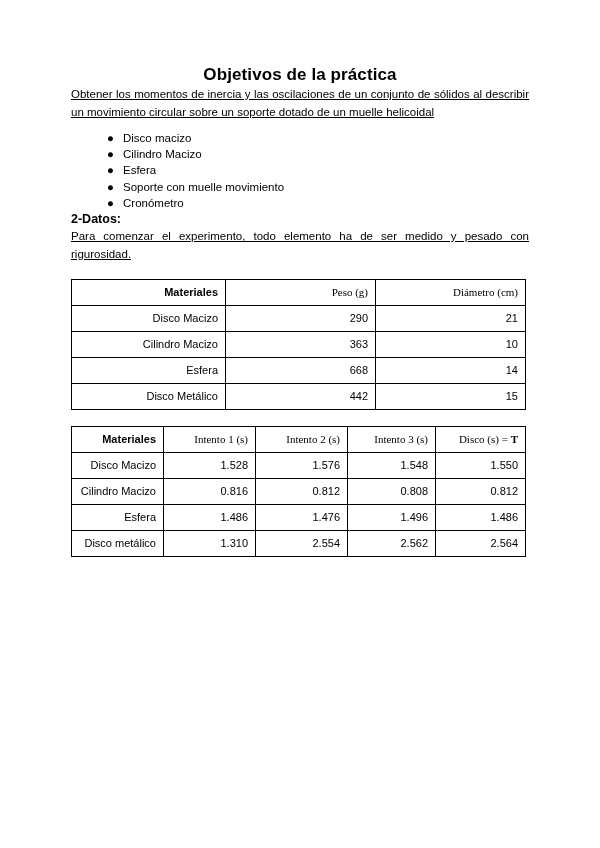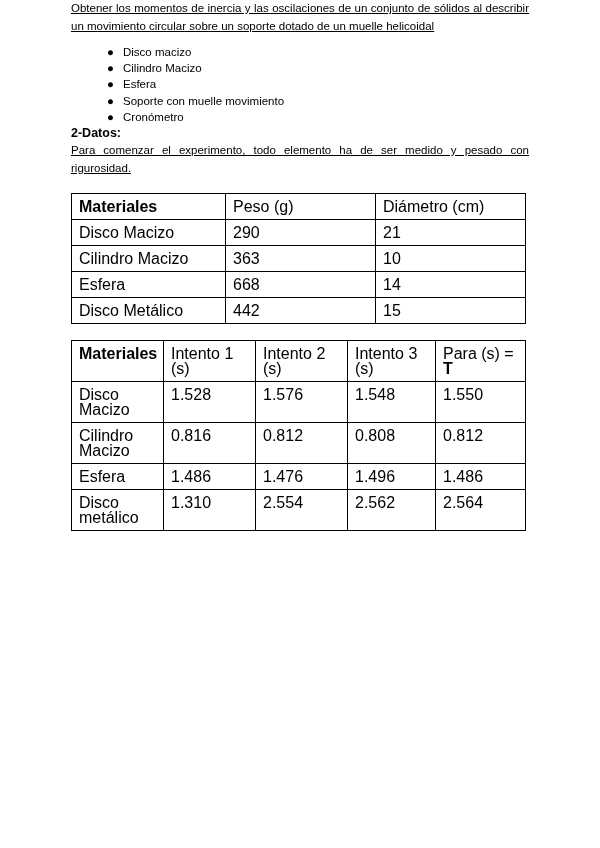--- a/index.html
+++ b/index.html
@@ -81,52 +81,54 @@
     border-collapse: collapse;
     table-layout: fixed;
     width: 454px;
     margin-top: 16px;
     border: 1.3px solid #000000;
   }
   table.data-table td,
   table.data-table th {
     border: 1.1px solid #000000;
     padding: 5px 7px 5px 7px;
-    font-size: 16px;
+    font-size: 11px;
     line-height: 15px;
-    text-align: left;
+    text-align: right;
     vertical-align: top;
     font-weight: normal;
     height: 18px;
     box-sizing: border-box;
   }
   table.data-table th {
     font-weight: bold;
   }
   table.data-table td.plain-header {
     font-weight: normal;
+    font-family: Liberation Serif, serif;
   }
   .t1-c1 { width: 154px; }
   .t1-c2 { width: 150px; }
   .t1-c3 { width: 150px; }
   .t2-c1 { width: 92px; }
   .t2-c2 { width: 92px; }
   .t2-c3 { width: 92px; }
   .t2-c4 { width: 88px; }
   .t2-c5 { width: 90px; }
   .para-periodo {
     margin-top: 42px;
   }
   .bold-inline { font-weight: bold; }
 </style>
 </head>
 <body>
 
 <div class="page">
 
+  <h1 class="doc-title">Objetivos de la práctica</h1>
 
   <p class="body-text intro">Obtener los momentos de inercia y las oscilaciones de un conjunto de sólidos al describir un movimiento circular sobre un soporte dotado de un muelle helicoidal</p>
 
 
   <ul class="instrument-list">
     <li>
       <span class="bullet">●</span>
       <span>Disco macizo</span>
     </li>
     <li>
@@ -196,21 +198,21 @@
         <col class="t2-c3">
         <col class="t2-c4">
         <col class="t2-c5">
     </colgroup>
     <thead>
       <tr>
         <th>Materiales</th>
         <td class="plain-header">Intento 1 (s)</td>
         <td class="plain-header">Intento 2 (s)</td>
         <td class="plain-header">Intento 3 (s)</td>
-        <td class="plain-header"><span>Para (s) = </span><span class="bold-inline">T</span></td>
+        <td class="plain-header"><span>Disco (s) = </span><span class="bold-inline">T</span></td>
       </tr>
     </thead>
     <tbody>
       <tr>
         <td>Disco Macizo</td>
         <td>1.528</td>
         <td>1.576</td>
         <td>1.548</td>
         <td>1.550</td>
       </tr>

